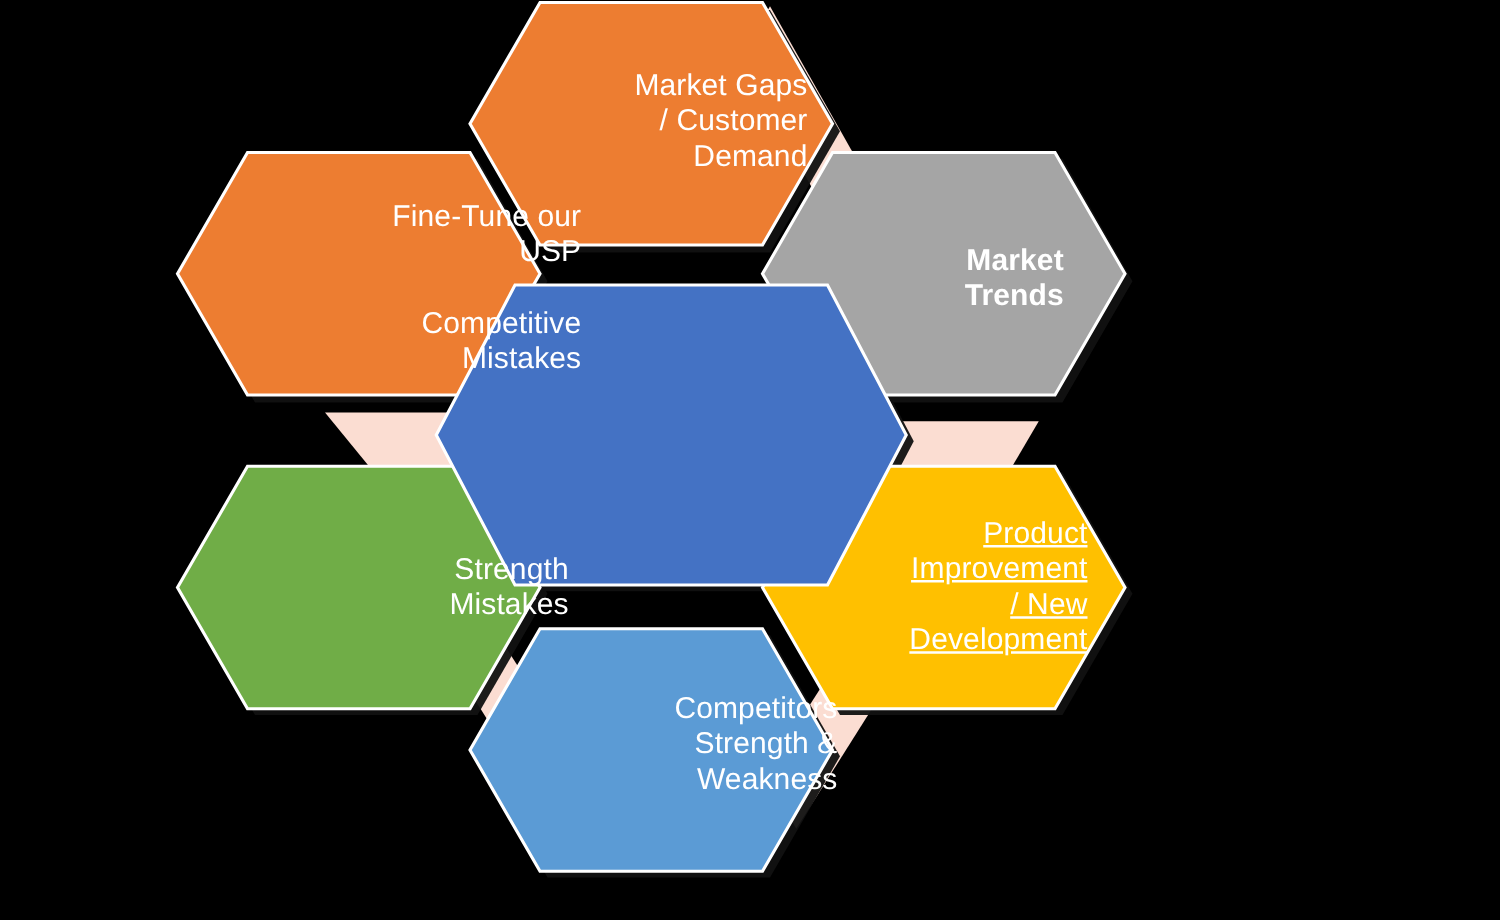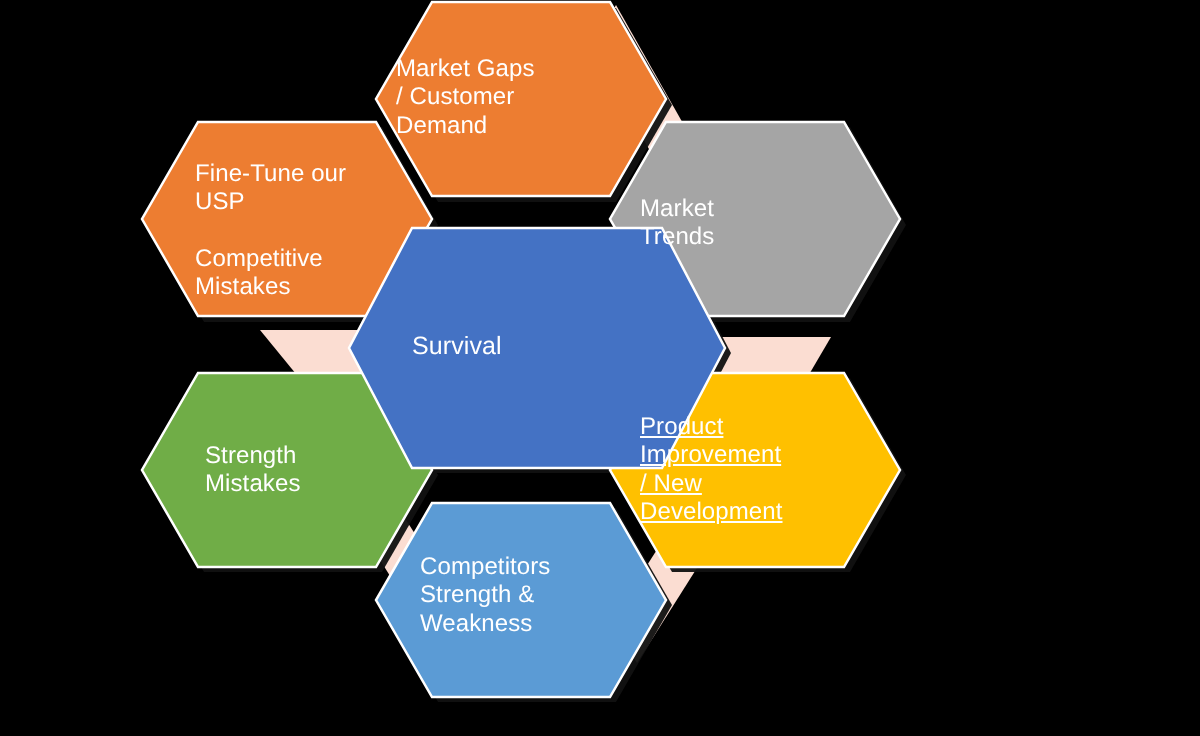--- a/index.html
+++ b/index.html
@@ -24,21 +24,21 @@
     position: absolute;
     left: 0;
     top: 0;
     width: 1200px;
     height: 736px;
     display: block;
   }
   .hex-label {
     position: absolute;
     color: #ffffff;
-    text-align: left;
+    text-align: right;
     line-height: 1.18;
     font-weight: 400;
     letter-spacing: 0.1px;
     white-space: pre-line;
     pointer-events: none;
     text-rendering: geometricPrecision;
   }
   .lbl-center {
     font-size: 25px;
   }
@@ -89,36 +89,35 @@
     <polygon points="198,122 376,122 432,219 376,316 198,316 142,219" fill="#ED7D31" stroke="#FFFFFF" stroke-width="2.5"></polygon>
 
     <polygon points="412,228 662,228 725,348 662,468 412,468 349,348" fill="#4472C4" stroke="#FFFFFF" stroke-width="2.5"></polygon>
 
   </svg>
 
   <div class="hex-label lbl-node" style="left:396px; top:55px; width:250px;">Market Gaps
 / Customer
 Demand</div>
 
-  <div class="hex-label lbl-node" style="left:640px; top:195px; width:230px;">Market
+  <div class="hex-label lbl-node" style="left:621px; top:195px; width:230px;font-weight:bold;">Market
 Trends</div>
 
   <div class="hex-label lbl-node" style="left:640px; top:413px; width:230px;text-decoration:underline;">Product
 Improvement
 / New
 Development</div>
 
   <div class="hex-label lbl-node" style="left:420px; top:553px; width:250px;">Competitors
 Strength &amp;
 Weakness</div>
 
   <div class="hex-label lbl-node" style="left:205px; top:442px; width:250px;">Strength
 Mistakes</div>
 
   <div class="hex-label lbl-node" style="left:195px; top:160px; width:270px;">Fine-Tune  our
 USP
 
 Competitive
 Mistakes</div>
 
-  <div class="hex-label lbl-center" style="left:412px; top:332px; width:250px;">Survival</div>
 
 </div>
 
 </body></html>

